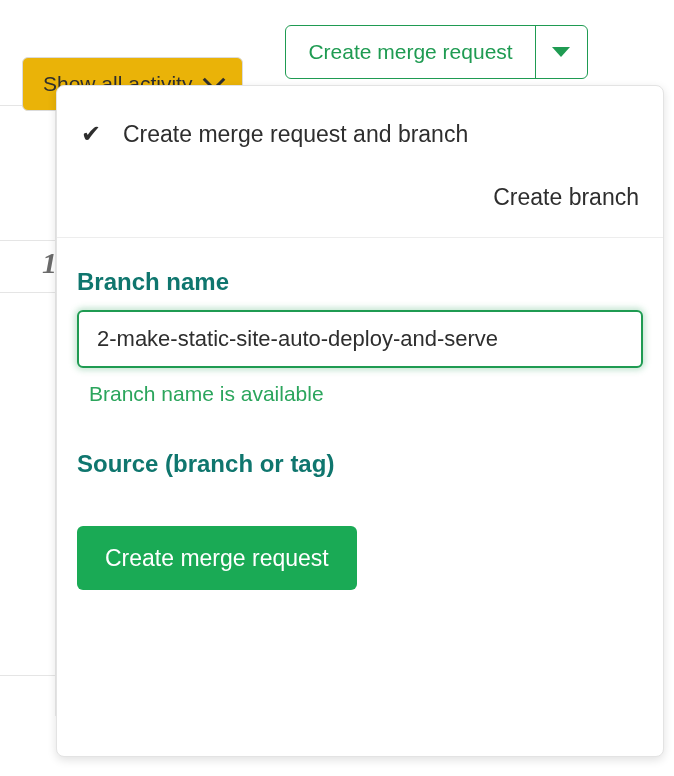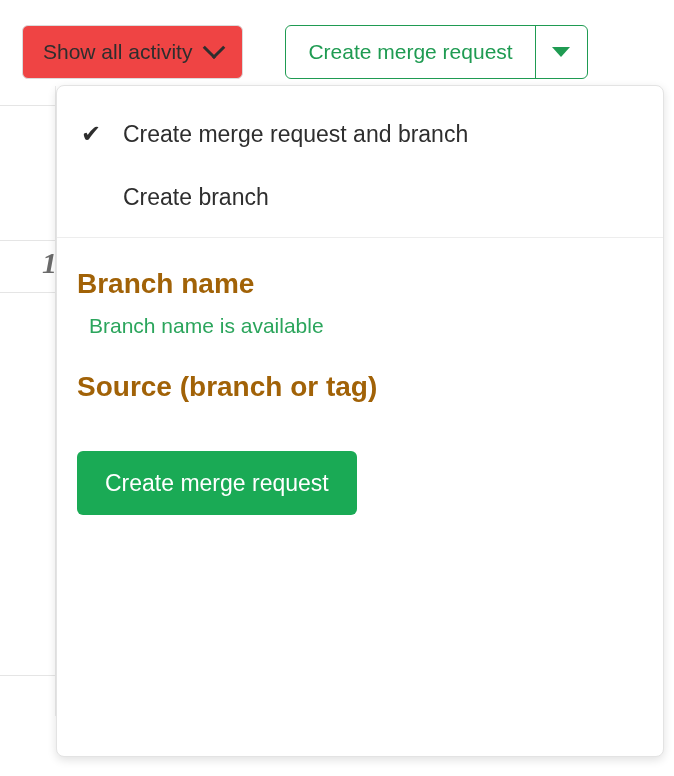--- a/index.html
+++ b/index.html
@@ -54,27 +54,28 @@
     gap: 42px;
   }
 
   .btn-activity {
     display: flex;
     align-items: center;
     gap: 14px;
     height: 54px;
     box-sizing: border-box;
     padding: 0 20px;
-    background: #ef4444;
+    background: #eab308;
     border: 1px solid #dbdbdb;
     border-radius: 6px;
     font-size: 21px;
     color: #2e2e2e;
     cursor: pointer;
     white-space: nowrap;
+    margin-top: 32px;
   }
   .chevron-down {
     display: inline-block;
     width: 13px;
     height: 13px;
     border-right: 3px solid #2e2e2e;
     border-bottom: 3px solid #2e2e2e;
     transform: rotate(45deg) translate(-3px, -3px);
   }
 
@@ -142,41 +143,42 @@
     align-items: center;
     height: 48px;
     padding: 0 24px;
     font-size: 23px;
     color: #2e2e2e;
     cursor: pointer;
     white-space: nowrap;
   }
   .menu-item + .menu-item {
     margin-top: 15px;
+    justify-content: flex-end;
   }
   .menu-check {
     width: 24px;
     flex: 0 0 24px;
     margin-right: 18px;
     font-size: 24px;
     line-height: 1;
     color: #2e2e2e;
     text-align: left;
   }
   .menu-check.hidden {
     visibility: hidden;
   }
 
   .form-section {
     padding: 30px 20px 0 20px;
   }
   .field-label {
-    font-size: 28px;
+    font-size: 24px;
     font-weight: bold;
-    color: #a16207;
+    color: #0f766e;
     margin: 0 0 14px 0;
   }
   .text-input {
     display: block;
     box-sizing: border-box;
     width: 100%;
     height: 58px;
     padding: 0 18px;
     font-family: inherit;
     font-size: 22px;
@@ -189,21 +191,21 @@
   .text-input.focused {
     border: 2px solid #1f9b52;
     box-shadow: 0 0 6px 2px rgba(31, 155, 82, 0.28);
   }
   .help-available {
     font-size: 21px;
     color: #2ba55c;
     margin: 14px 0 0 12px;
   }
   .field-group-2 {
-    margin-top: 33px;
+    margin-top: 44px;
   }
   .btn-primary {
     margin-top: 34px;
     height: 64px;
     padding: 0 28px;
     background: #1aaa55;
     border: none;
     border-radius: 6px;
     font-family: inherit;
     font-size: 23px;
@@ -252,20 +254,21 @@
     <div class="menu-item">
       <span class="menu-check hidden">✔</span>
       <span>Create branch</span>
     </div>
 
   </div>
 
   <div class="form-section">
 
     <div class="field-label">Branch name</div>
+    <input class="text-input focused" type="text" value="2-make-static-site-auto-deploy-and-serve" style="">
     <div class="help-available">Branch name is available</div>
 
     <div class="field-group-2">
       <div class="field-label">Source (branch or tag)</div>
     </div>
 
     <button class="btn-primary">Create merge request</button>
 
   </div>
 

